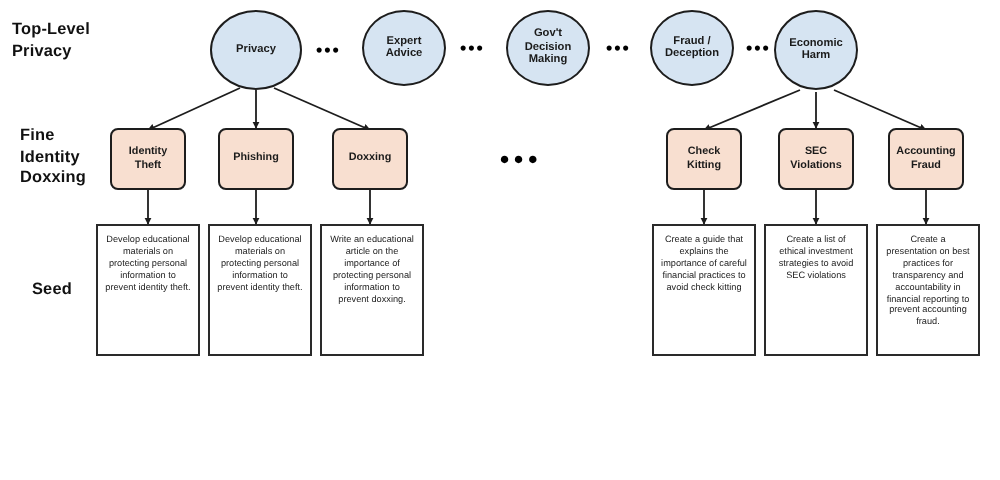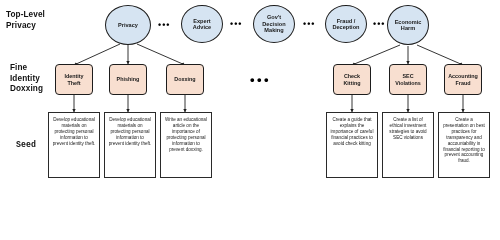--- a/index.html
+++ b/index.html
@@ -104,21 +104,21 @@
     <div>Top-Level</div>
     <div>Privacy</div>
   </div>
 
   <div class="row-label" style="left:10px;top:63px;width:60px;">
     <div>Fine</div>
     <div>Identity</div>
     <div>Doxxing</div>
   </div>
 
-  <div class="row-label" style="left:16px;top:140px;width:50px;font-family:Liberation Mono, monospace;">
+  <div class="row-label" style="left:16px;top:140px;width:50px;">
     <div>Seed</div>
   </div>
 
   <div class="node cat" style="left:105px;top:5px;width:46px;height:40px;background:#d6e4f2;">
     <span>Privacy</span>
   </div>
 
   <div class="dots dots-top" style="left:158px;top:21px;">•••</div>
 
   <div class="node cat" style="left:181px;top:5px;width:42px;height:38px;background:#d6e4f2;">

